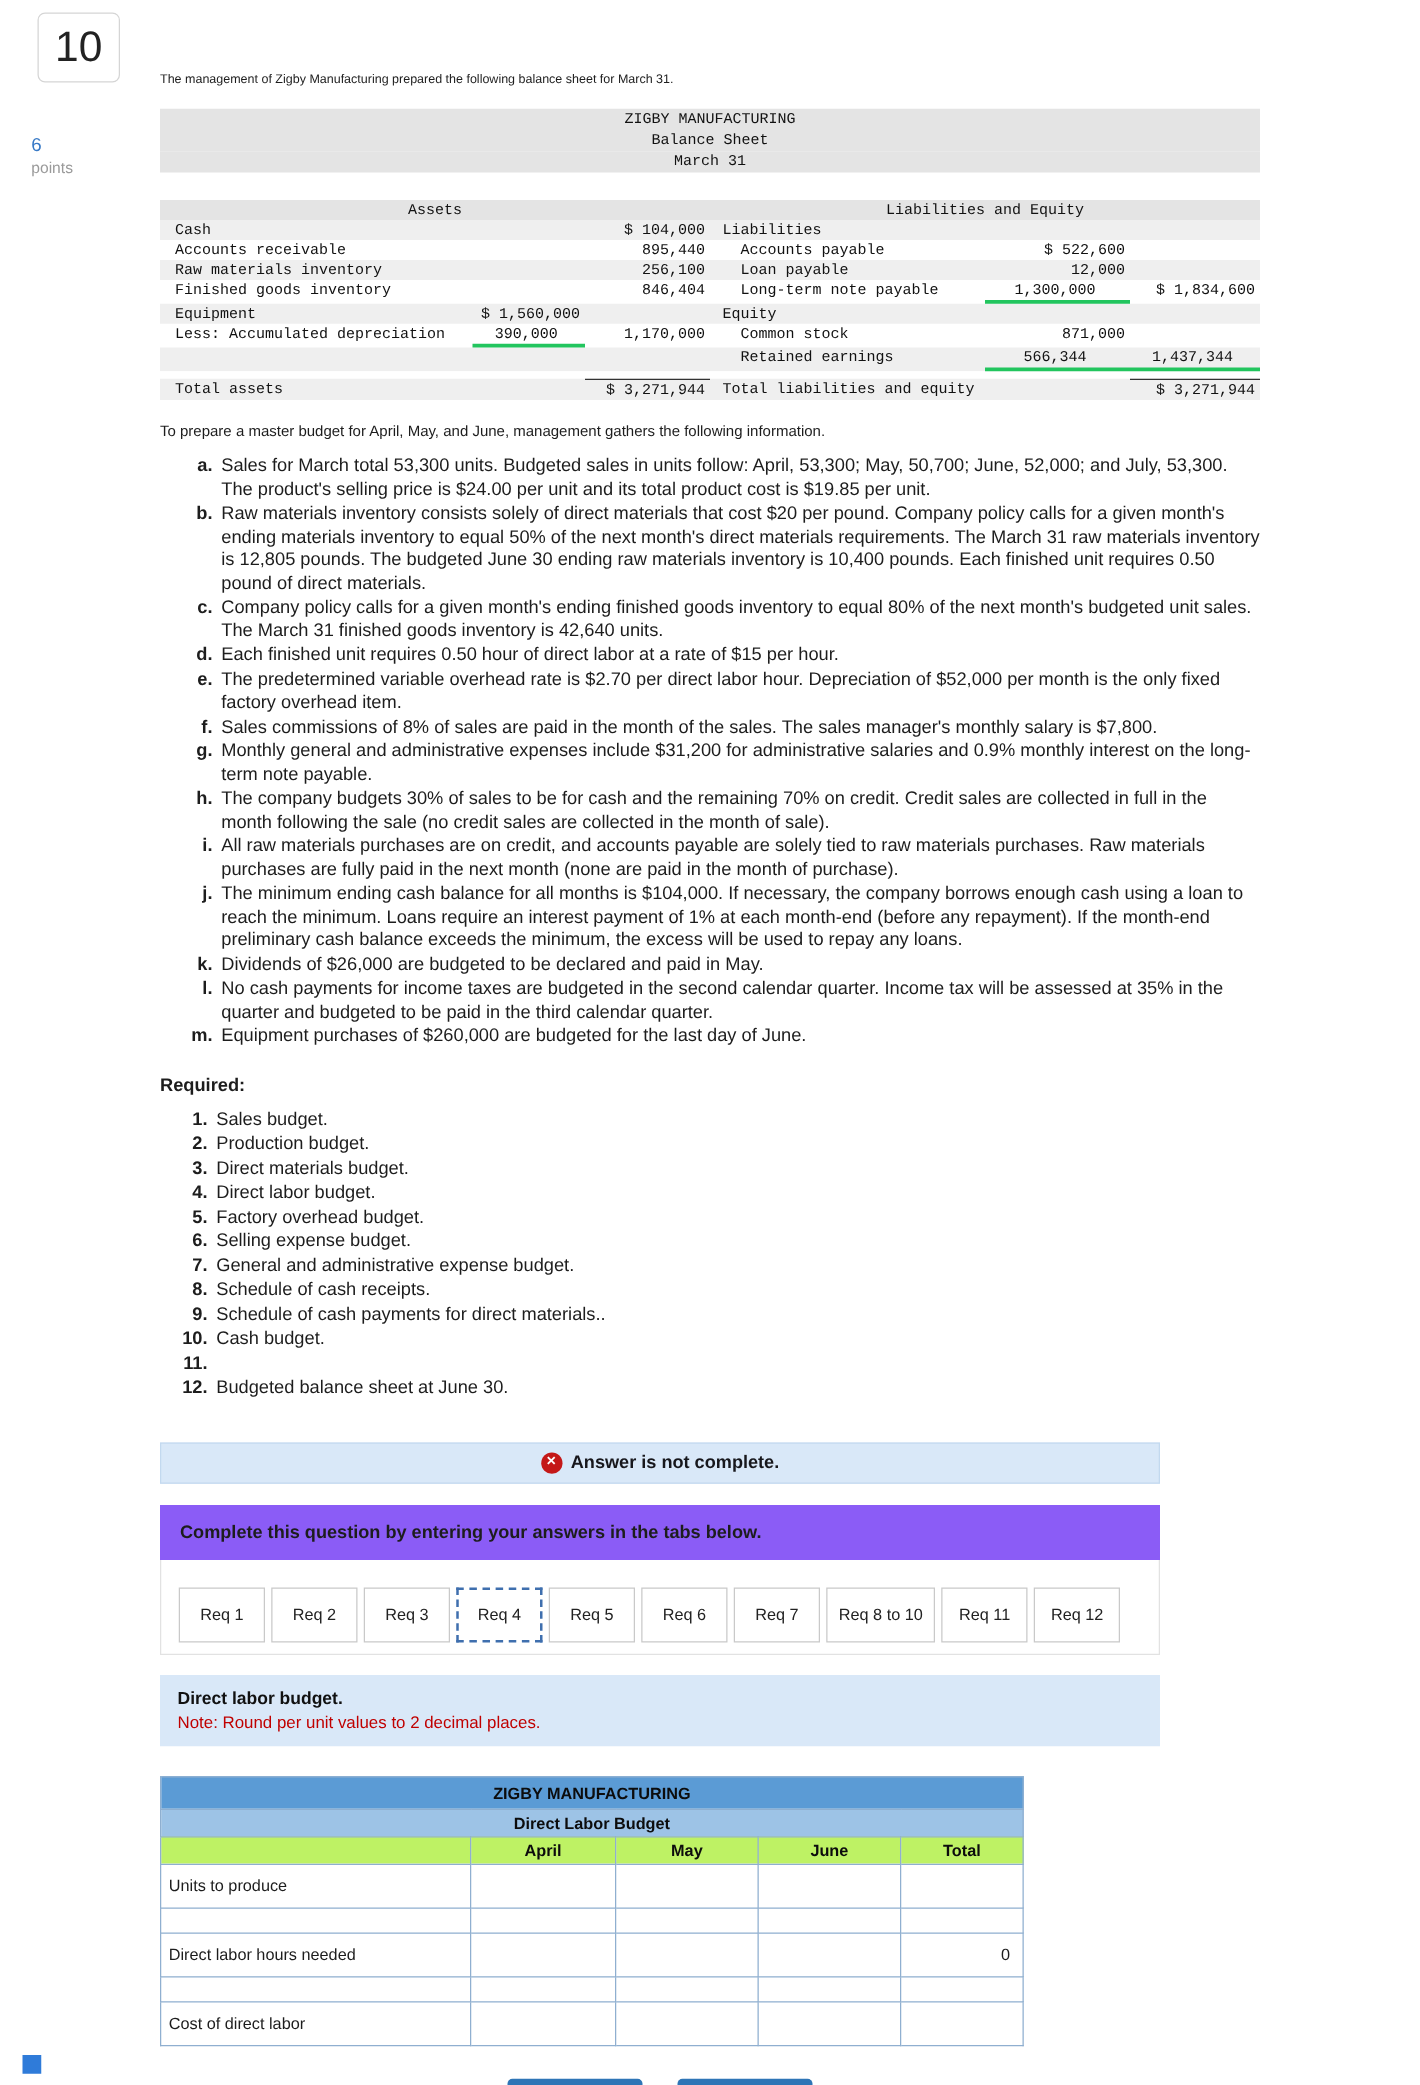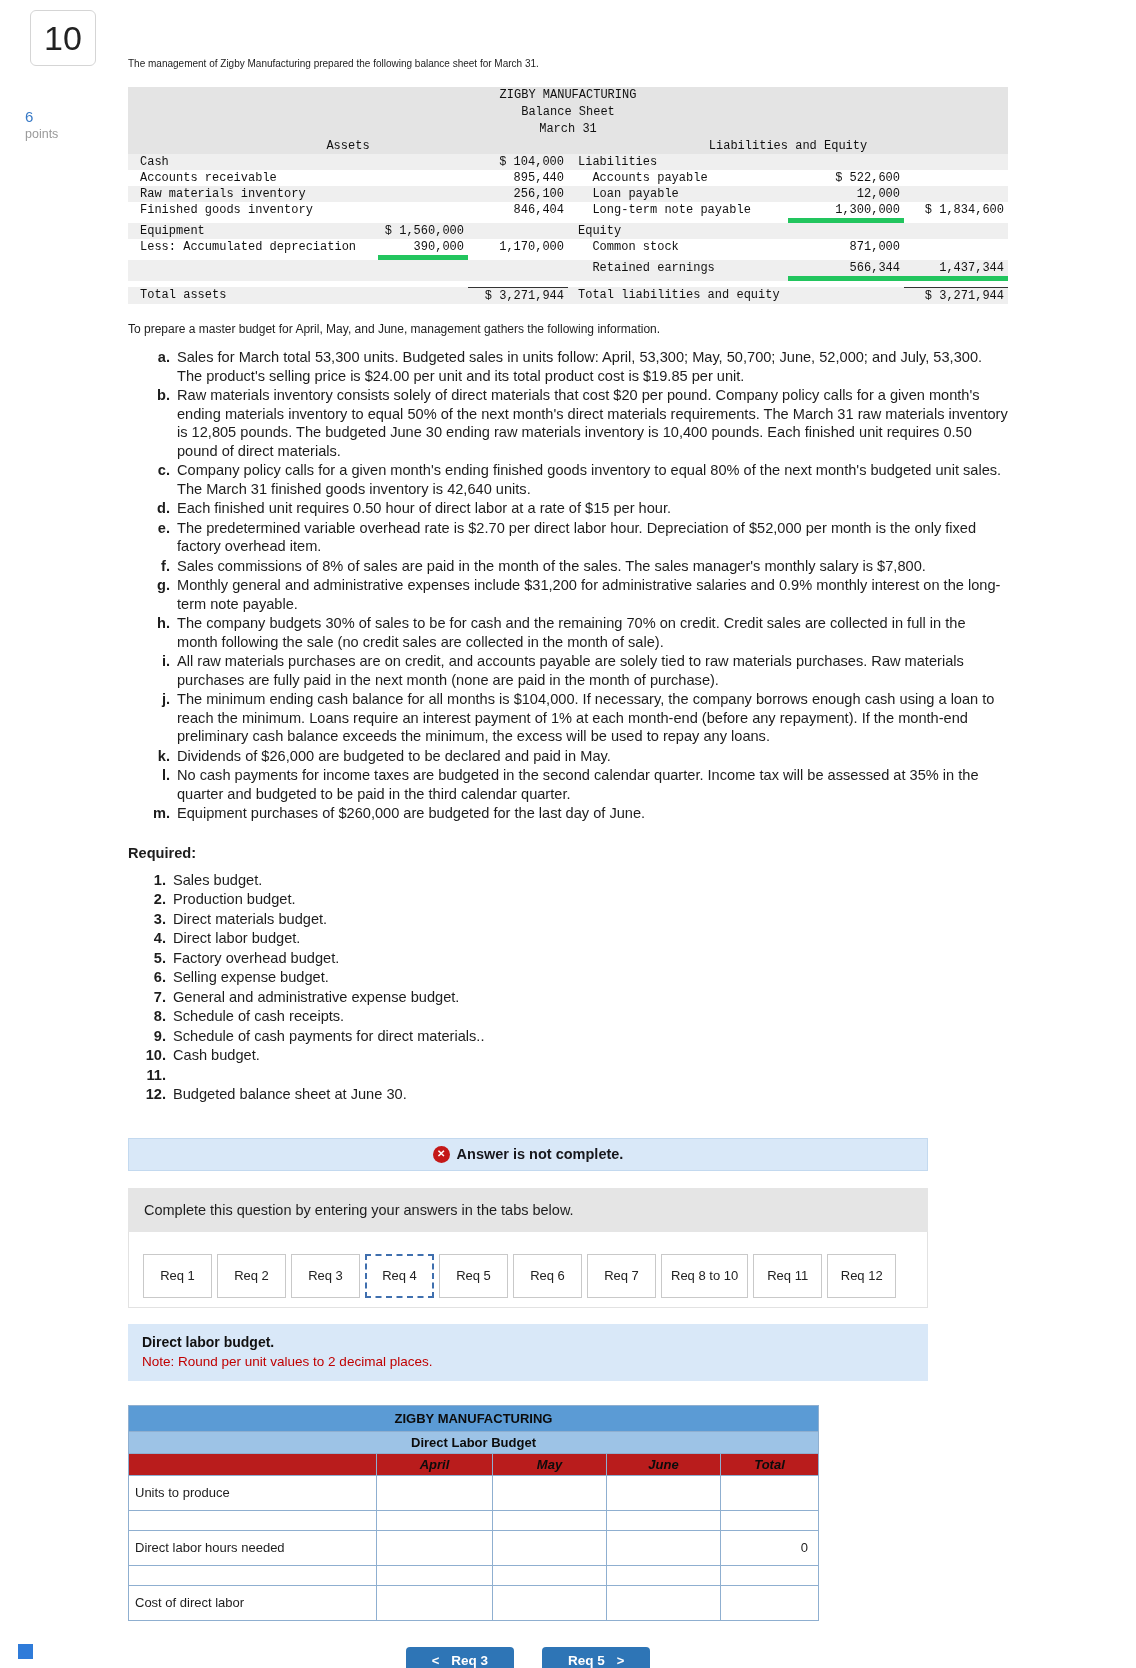--- a/index.html
+++ b/index.html
@@ -16,28 +16,28 @@
   .points .pl { color:#9a9a9a; font-size:12.5px; }
   .corner-accent { position:absolute; left:18px; top:1644px; width:15px; height:15px; background:#2f7bd9; }
 
   
   .main { position:absolute; left:128px; top:58px; width:882px; }
   .intro { font-size:10px; margin-bottom:18px; }
 
   
   .bs { font-family:"Liberation Mono","DejaVu Sans Mono",monospace; font-size:12px; color:#111; width:880px; }
   .bs-title { text-align:center; background:#e4e4e4; line-height:15px; padding:1px 0; white-space:pre; }
-  .bs-colhdr { display:grid; grid-template-columns:440px 440px; background:#e4e4e4; line-height:16px; }
+  .bs-colhdr { display:grid; grid-template-columns:440px 440px; background:#e4e4e4; line-height:16px;margin-top:22px; }
   .bs-colhdr span { text-align:center; font-weight:400; }
   .bs-row { display:grid; grid-template-columns:250px 90px 100px 220px 116px 104px; line-height:16px; }
   .bs-row.g { background:#efefef; }
   .cl { white-space:pre; padding-left:12px; overflow:hidden; }
   .cll { white-space:pre; padding-left:10px; overflow:hidden; }
   .cr { text-align:right; white-space:pre; padding-right:4px; }
-  .u  { border-bottom:5px solid #22c55e; }
+  .u  { border-bottom:3px solid #22c55e;text-align:center; }
   .ol { border-top:1px solid #333; }
   .bs-spacer { height:6px; background:#fff; }
 
   
   .gather { font-size:12px; margin:18px 0 12px 0; }
   .items { margin-left:22px; }
   .item { display:flex; font-size:14.6px; line-height:18.5px; margin-bottom:1px; }
   .item .lt { font-weight:bold; width:20px; text-align:right; margin-right:7px; flex:none; }
   .item .tx { flex:1; }
   .required-label { font-weight:bold; font-size:14.6px; margin:22px 0 10px 0; }
@@ -45,37 +45,37 @@
   .req-item { display:flex; font-size:14.6px; line-height:18.5px; margin-bottom:1px; }
   .req-item .lt { font-weight:bold; width:26px; text-align:right; margin-right:7px; flex:none; }
 
   
   .answer { width:800px; margin-top:34px; }
   .alert-bar { background:#d9e8f8; border:1px solid #c3d9ef; height:33px; display:flex;
                align-items:center; justify-content:center; gap:7px; }
   .alert-bar .txt { font-weight:bold; font-size:14.5px; color:#17171c; }
   .err-ic { width:17px; height:17px; border-radius:50%; background:#c41818; color:#fff; font-size:10px;
             font-weight:bold; display:flex; align-items:center; justify-content:center; line-height:1; }
-  .instruction-bar { background:#e5e5e5; padding:14px 16px; font-weight:normal; font-size:14.5px; margin-top:17px; }
+  .instruction-bar { background:#8b5cf6; padding:14px 16px; font-weight:bold; font-size:14.5px; margin-top:17px; }
   .tabs-wrap { background:#fff; border:1px solid #e2e2e2; border-top:none; padding:22px 14px 9px 14px; }
   .tabs { display:flex; gap:5px; }
   .tab { border:1px solid #c9c9c9; background:#fff; min-width:69px; height:44px; display:flex; align-items:center;
          justify-content:center; font-size:13px; padding:0 9px; cursor:pointer; color:#222; }
   .tab.active { border:2px dashed #3f6fae; }
   .note-panel { background:#d9e8f8; padding:10px 14px 12px 14px; margin-top:16px; }
   .note-panel .pt { font-weight:bold; font-size:14px; margin-bottom:4px; color:#111; }
   .note-panel .pn { color:#c00000; font-size:13.5px; }
 
   
   .tbl-area { padding-top:24px; }
   table.budget { border-collapse:collapse; width:690px; font-size:13px; table-layout:fixed; }
   table.budget td { border:1px solid #8fafd0; }
   .b-title { background:#5b9bd5; font-weight:bold; text-align:center; padding:5px 0; color:#0c0c0c; }
   .b-sub   { background:#9dc3e6; font-weight:bold; text-align:center; padding:3px 0; color:#0c0c0c; }
-  .b-hdr   { background:#b91c1c; font-weight:bold; text-align:center; padding:3px 0; color:#0c0c0c;font-style:italic; }
+  .b-hdr   { background:#bef264; font-weight:bold; text-align:center; padding:3px 0; color:#0c0c0c; }
   td.blabel { background:#fff; padding:4px 6px; font-size:13px; }
   td.bcell  { background:#fff; text-align:right; padding:2px 10px; }
   tr.rlab td { height:35px; }
   tr.rsp  td { height:20px; }
 
   
   .navrow { display:flex; justify-content:center; gap:28px; margin-top:26px; }
   .nav-btn { background:#2e75b6; color:#fff; font-weight:bold; font-size:13.5px; border:none; border-radius:4px;
              padding:6px 26px; display:inline-flex; align-items:center; gap:12px; cursor:pointer;
              font-family:"Liberation Sans",sans-serif; }

